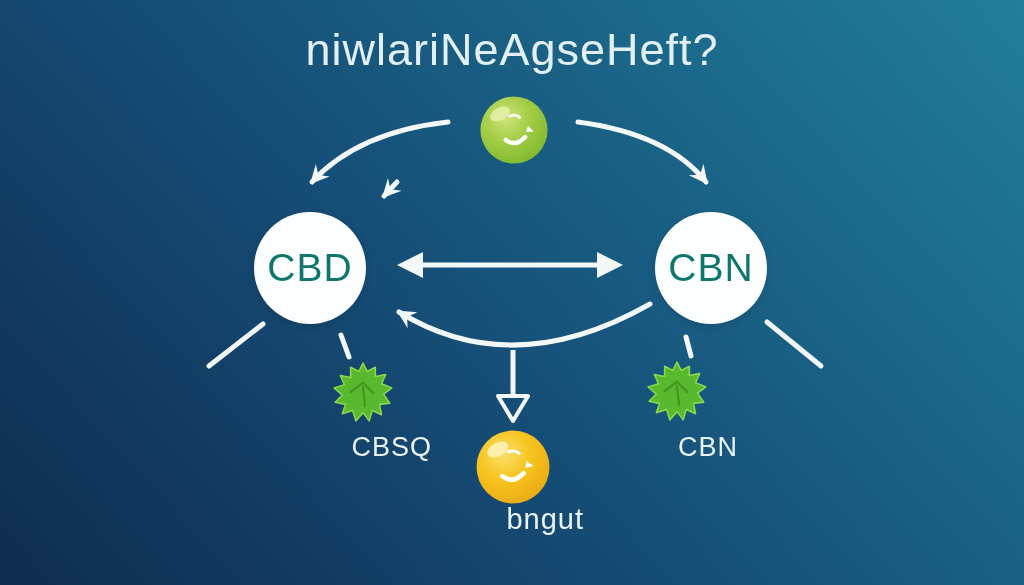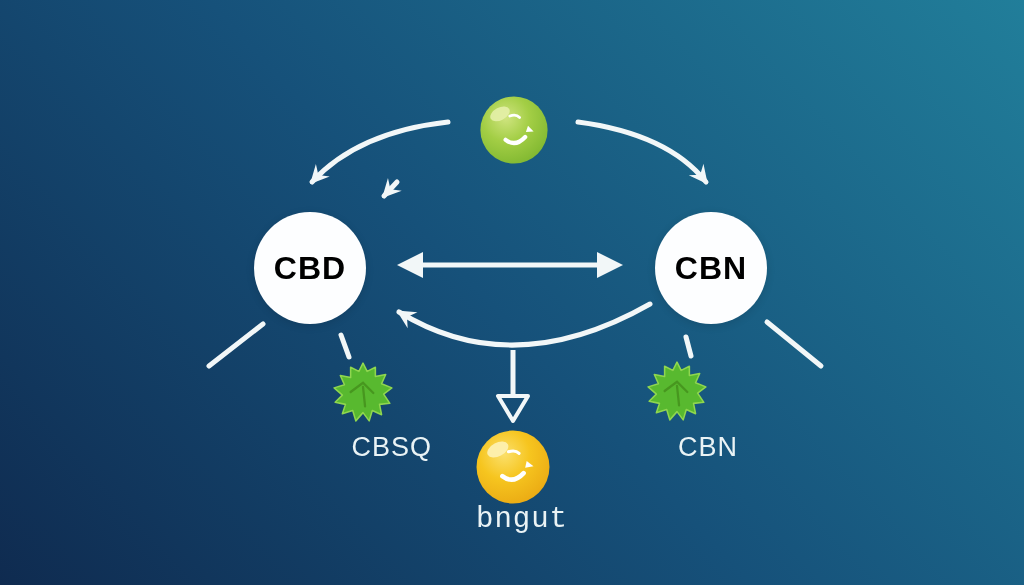--- a/index.html
+++ b/index.html
@@ -17,34 +17,35 @@
     color:#e3f0f3;
   }
   .arrow-layer{position:absolute;top:0;left:0;}
   .node-circle{
     position:absolute;width:112px;height:112px;border-radius:50%;
     background:#fdfeff;
     display:flex;align-items:center;justify-content:center;
     box-shadow:0 2px 8px rgba(0,0,0,0.12);
   }
   .node-circle span{
-    font-size:32px;font-weight:bold;letter-spacing:1px;color:#000000;
+    font-size:39px;font-weight:normal;letter-spacing:1px;color:#0f766e;
   }
   .sphere{position:absolute;}
   .leaf{position:absolute;}
   .sub-label{
     position:absolute;width:140px;text-align:right;
     font-size:27px;color:#eaf3f5;letter-spacing:1px;
   }
 </style>
 </head>
 <body>
 
 <div id="canvas">
 
+  <div class="title">niwlariNeAgseHeft?</div>
 
   <svg class="arrow-layer" width="1024" height="585" viewBox="0 0 1024 585">
     <defs>
       <marker id="dart" viewBox="0 0 12 12" refX="9.5" refY="6" markerWidth="4.5" markerHeight="4.5" orient="auto">
         <path d="M1,1 L11,6 L1,11 L4.5,6 Z" fill="#f2f7f8"></path>
       </marker>
     </defs>
 
     <path d="M 448,122 Q 358,132 312,182" fill="none" stroke="#f2f7f8" stroke-width="5" stroke-linecap="round" marker-end="url(#dart)"></path>
 
@@ -123,15 +124,15 @@
         </radialGradient>
       </defs>
       <circle cx="50" cy="50" r="48" fill="url(#gY)"></circle>
       <ellipse cx="30" cy="27" rx="15" ry="9" fill="#fdf0b0" opacity="0.95" transform="rotate(-28 30 27)"></ellipse>
       <path d="M44,30 q9,-3 14,2" fill="none" stroke="#ffffff" stroke-width="4" stroke-linecap="round"></path>
       <path d="M36,62 Q50,73 64,58" fill="none" stroke="#ffffff" stroke-width="6" stroke-linecap="round"></path>
       <path d="M68,42 l9,7 l-11,2 z" fill="#ffffff"></path>
     </svg>
   </div>
 
-  <div class="sub-label" style="left:428px;top:503px;font-size:29px;font-family:Liberation Mono, monospace;">bngut</div>
+  <div class="sub-label" style="left:444px;top:503px;font-size:29px;">bngut</div>
 
 </div>
 
 </body></html>

